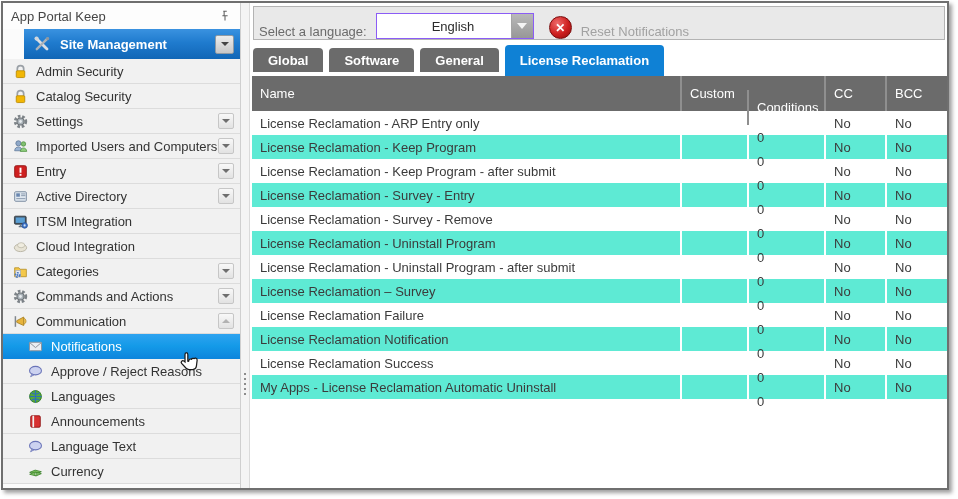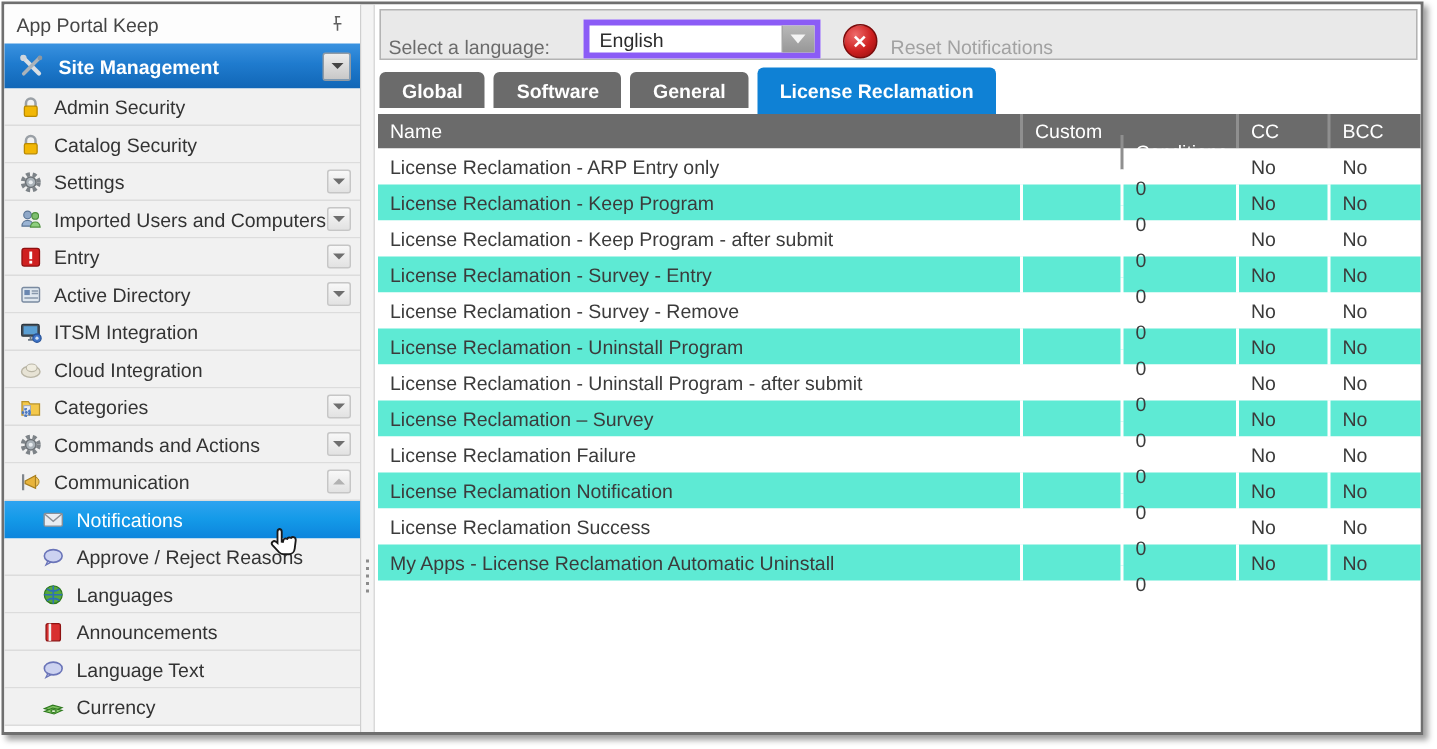--- a/index.html
+++ b/index.html
@@ -15,20 +15,21 @@
   
   .sidebar { width: 238px; background: #fbfbfb; display: flex; flex-direction: column; border-right: 1px solid #cfcfcf; }
   .sb-header { height: 26px; display: flex; align-items: center; padding: 0 8px; background: #fdfdfd; }
   .sb-title { font-size: 13px; color: #454545; flex: 1; }
   .pin { width: 14px; height: 14px; }
 
   .sb-section {
     height: 30px; display: flex; align-items: center; padding: 0 6px 0 8px;
     background: linear-gradient(180deg, #3a92e0 0%, #1f7bce 45%, #1166b6 100%);
     color: #fff;
+    margin-left: 21px;
   }
   .sb-section .lbl { font-size: 13px; font-weight: 600; flex: 1; margin-left: 8px; }
   .sb-section .big-arrow-btn {
     width: 19px; height: 19px; border: 1px solid #8f9aa4; border-radius: 2px;
     background: linear-gradient(180deg, #ececec, #c7c7c7);
     display: flex; align-items: center; justify-content: center;
   }
 
   .nav-item {
     height: 25px; display: flex; align-items: center;
@@ -61,22 +62,22 @@
   
   .main { flex: 1; background: #fff; display: flex; flex-direction: column; overflow: hidden; }
 
   .toolbar {
     margin: 3px 2px 0 3px; height: 34px; flex: none;
     background: #e9e9e9; border: 1px solid #b3b3b3;
     display: flex; align-items: flex-end; padding-left: 5px;
   }
   .tb-label { font-size: 13px; color: #6b6b6b; }
   .select {
-    margin-left: 22px; width: 158px; height: 26px; background: #fff;
-    border: 4px solid #8b5cf6; display: flex; align-items: stretch;
+    margin-left: 9px; width: 158px; height: 26px; background: #fff;
+    border: 1px solid #8b5cf6; display: flex; align-items: stretch; padding-left: 48px;
   }
   .select .value { flex: 1; font-size: 13px; color: #2b2b2b; display: flex; align-items: center; padding-left: 7px; }
   .select .dd-btn {
     width: 22px; background: linear-gradient(180deg, #b9b9b9, #979797);
     border-left: 1px solid #a5a5a5; display: flex; align-items: center; justify-content: center;
   }
   .select .dd-btn .tri { width: 0; height: 0; border-left: 5px solid transparent; border-right: 5px solid transparent; border-top: 6px solid #f4f4f4; }
   .reset-btn {
     margin-left: 15px; width: 23px; height: 23px; border-radius: 50%;
     background: radial-gradient(circle at 35% 30%, #ee6a6a, #cd1f1f 55%, #8e0d0d 100%);
@@ -89,21 +90,21 @@
   .tabs { margin-top: 5px; height: 31px; flex: none; display: flex; align-items: flex-end; padding-left: 3px; }
   .tab {
     height: 24px; margin-bottom: 4px; margin-right: 6px;
     padding: 0 15px; border-radius: 4px 4px 0 0;
     background: #6b6b6b; color: #fff; font-size: 13px; font-weight: 600;
     display: flex; align-items: center; cursor: default;
   }
   .tab.active { height: 31px; margin-bottom: 0; background: #0f81d5; }
 
   .table { margin-left: 2px; width: 697px; flex: none; font-size: 13px; }
-  .thead { display: flex; height: 23px; background: #6b6b6b; color: #fff; align-items: center; }
+  .thead { display: flex; height: 35px; background: #6b6b6b; color: #fff; align-items: center; }
   .th { padding-left: 8px; height: 100%; display: flex; align-items: center; }
   .th + .th { border-left: 2px solid #8f8f8f; }
   .tr { display: flex; height: 24px; background: #fff; color: #3b3b3b; align-items: center; }
   .tr.alt { background: #5eead4; }
   .td { padding-left: 8px; height: 100%; display: flex; align-items: center; white-space: nowrap; overflow: hidden; }
   .td + .td { border-left: 2px solid #fff; }
   .c-name { width: 428px; flex: none; }
   .c-custom { width: 67px; flex: none; }
   .c-cond { width: 77px; flex: none; margin-top: 28px; }
   .c-cc { width: 61px; flex: none; }

